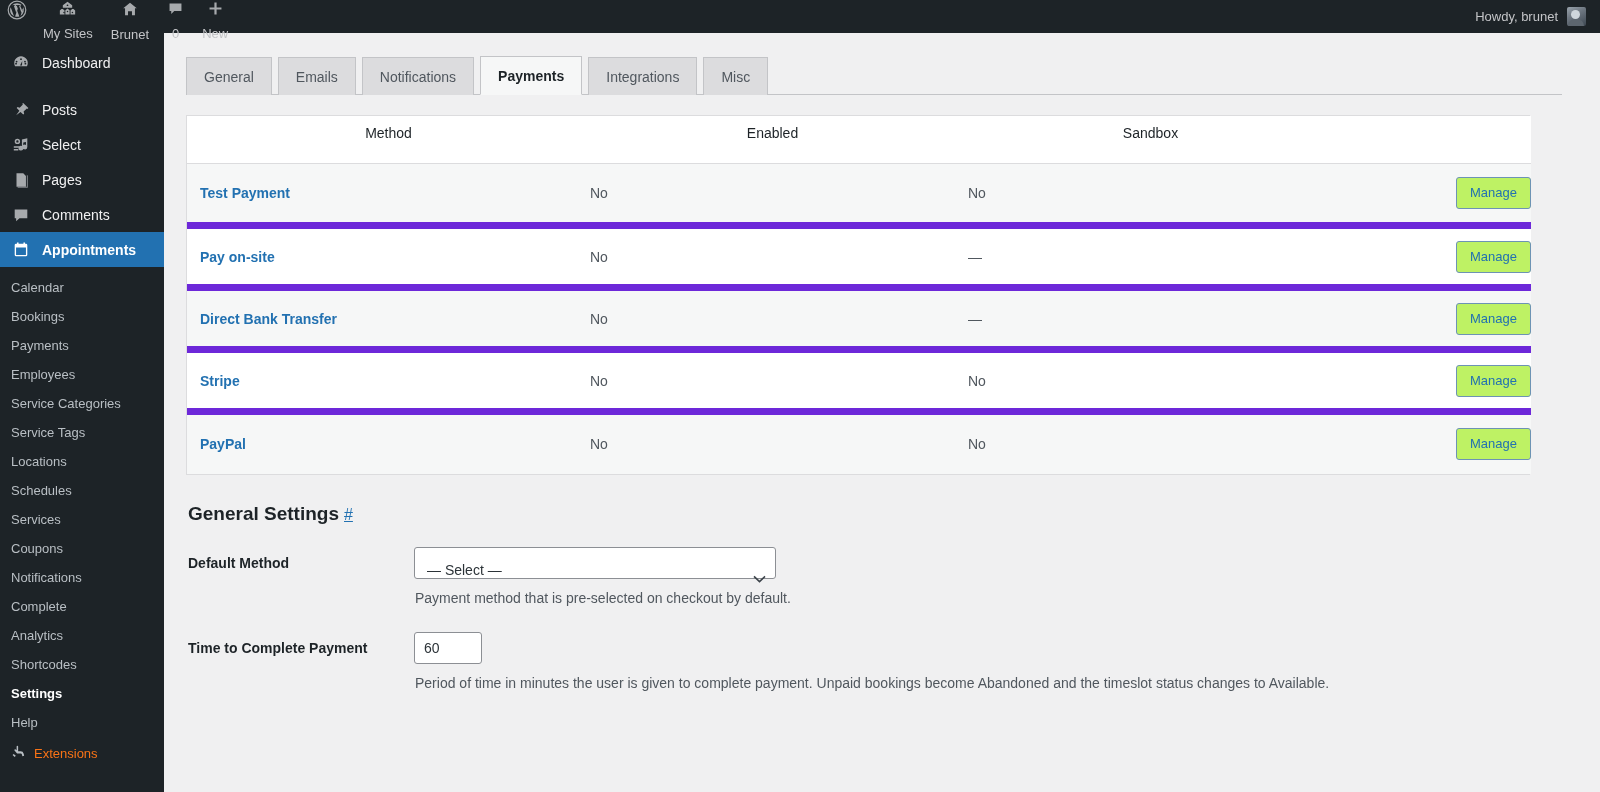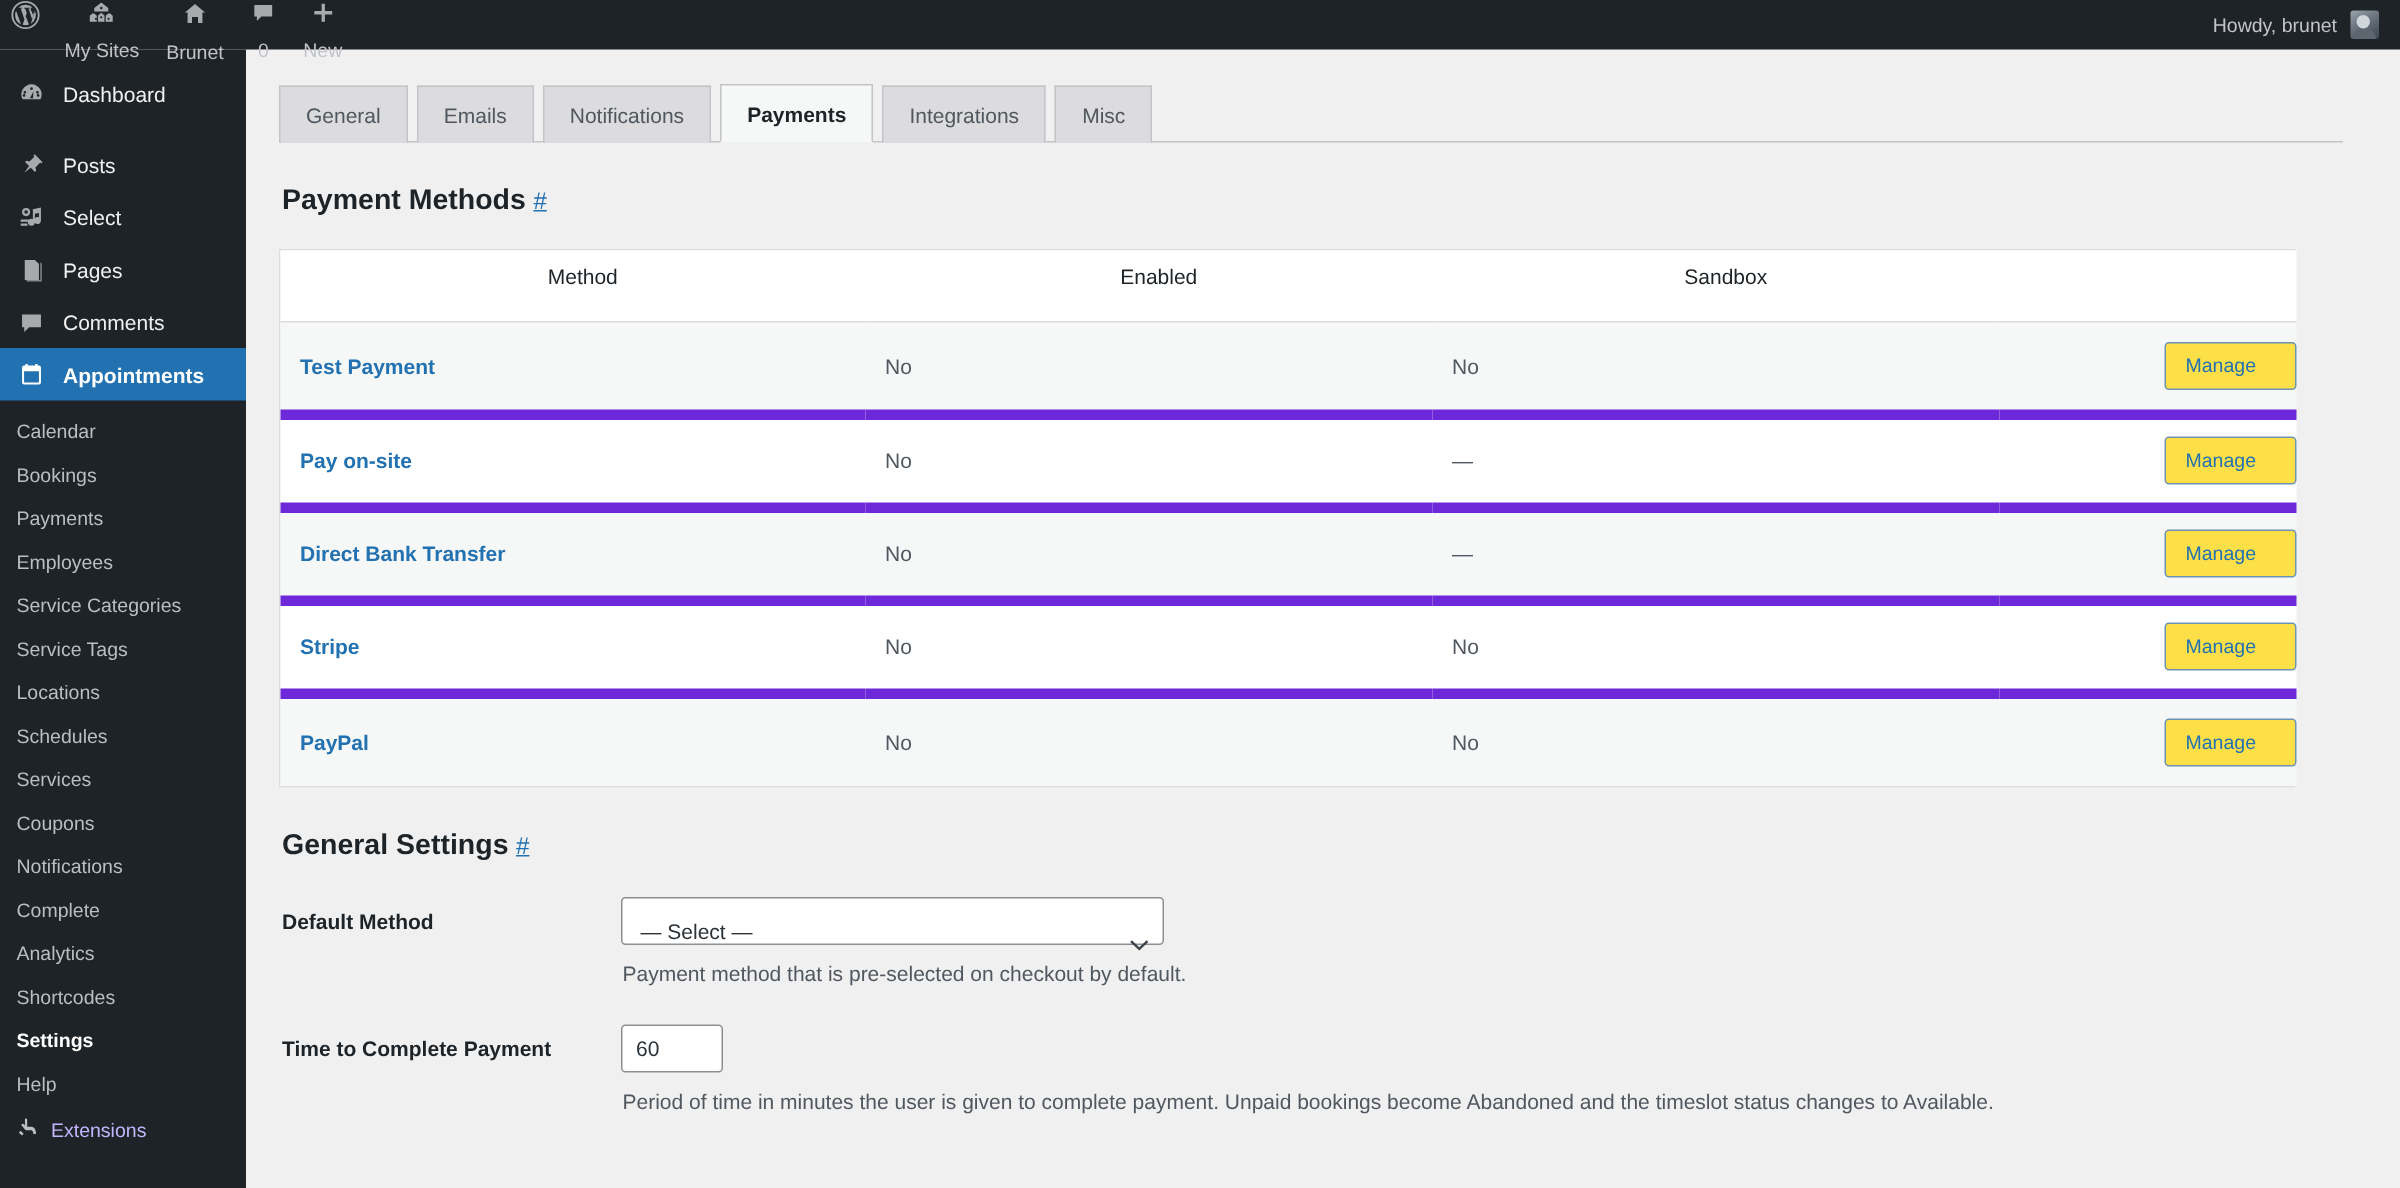--- a/index.html
+++ b/index.html
@@ -70,21 +70,21 @@
   .mt-icon { width: 20px; height: 20px; flex: 0 0 20px; display:flex; align-items:center; justify-content:center; }
   .mt-icon svg { display:block; }
   .submenu { padding: 6px 0 8px 0; }
   .sub-item {
     display: block; padding: 6px 0 6px 11px;
     font-size: 13px; color: #b9bfc4; line-height: 17px;
   }
   .sub-item.active { color: #fff; font-weight: 700; }
   .ext-item {
     display: flex; align-items: center; gap: 8px;
-    padding: 7px 0 7px 11px; font-size: 13px; color: #c4b5fd;
+    padding: 7px 0 7px 11px; font-size: 13px; color: #f97316;
   }
 
   
   #content {
     position: absolute; top: 33px; left: 164px;
     width: 1436px; height: 759px;
     background: #f0f0f1;
     overflow: hidden;
   }
   .wrap { padding: 0 0 0 22px; }
@@ -151,23 +151,23 @@
   .col-enabled { width: 378px; }
   .col-sandbox { width: 378px; }
   .col-action { width: 198px; }
   td.method a {
     color: #2271b1; font-weight: 700; text-decoration: none; font-size: 14px;
   }
   td.action { text-align: right; padding-right: 16px; }
   .btn-manage {
     display: inline-block;
     font-size: 13px; line-height: 1;
-    padding: 8px 26px 9px 13px;
+    padding: 8px 13px 9px 13px;
     color: #2271b1;
-    background: #fde047;
+    background: #bef264;
     border: 1px solid #6d93b4;
     border-radius: 3px;
   }
 
   
   .field-row {
     display: flex; align-items: flex-start;
     margin-top: 22px;
   }
   .field-label {
@@ -350,23 +350,20 @@
 
     <div class="tabs">
       <div class="tab">General</div>
       <div class="tab">Emails</div>
       <div class="tab">Notifications</div>
       <div class="tab active">Payments</div>
       <div class="tab">Integrations</div>
       <div class="tab">Misc</div>
     </div>
 
-    <h2 class="section">
-      <span>Payment Methods</span><a class="hash">#</a>
-    </h2>
 
     <div class="card">
       <table class="methods">
         <thead>
           <tr>
             <th class="col-method">Method</th>
             <th class="col-enabled">Enabled</th>
             <th class="col-sandbox">Sandbox</th>
             <th class="col-action"></th>
           </tr>

